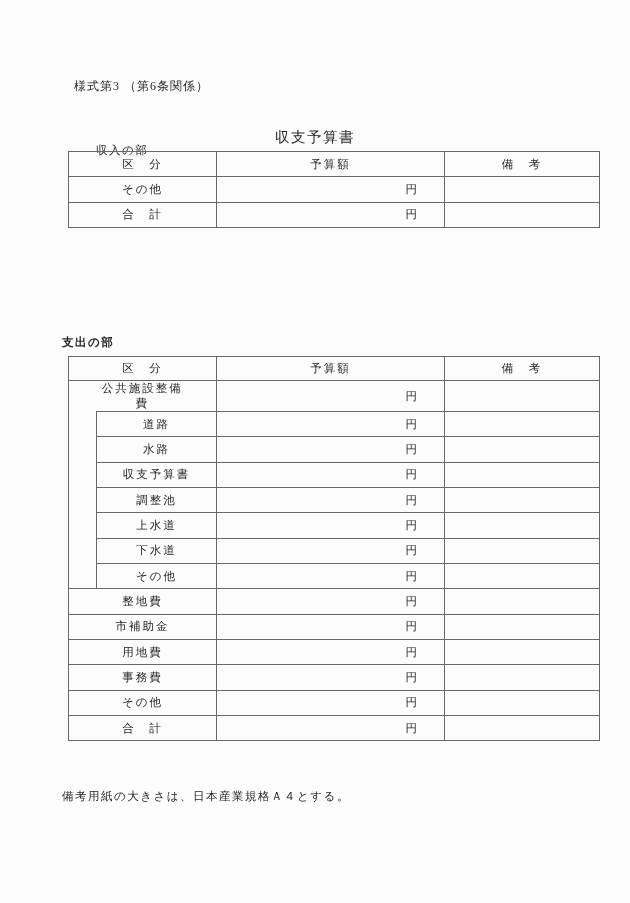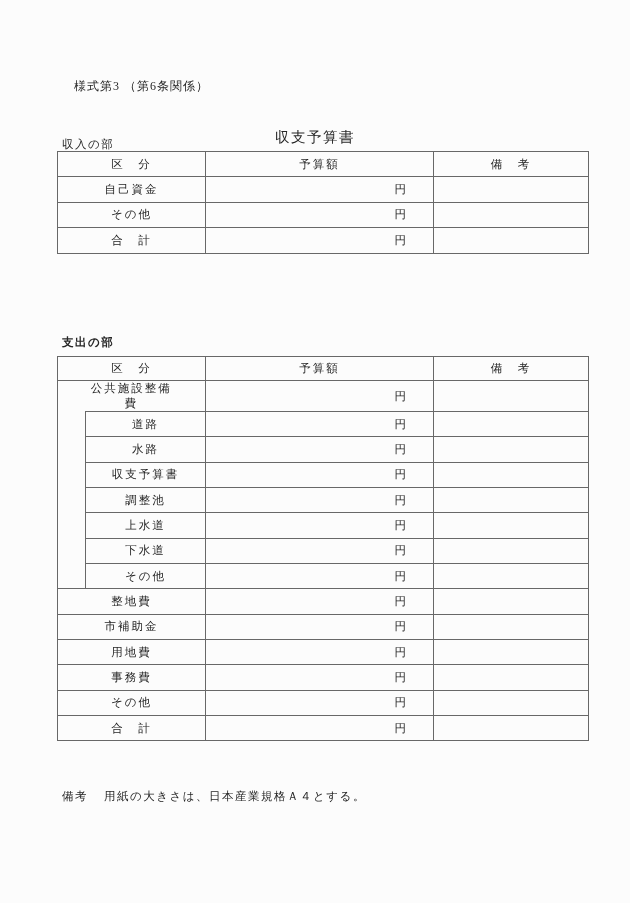--- a/index.html
+++ b/index.html
@@ -16,25 +16,25 @@
     font-size: 12px; letter-spacing: 1px; white-space: nowrap;
   }
   .doc-title {
     position: absolute; left: 0; top: 104px; width: 630px;
     text-align: center; font-size: 14.5px; letter-spacing: 1.5px; margin-top: 24px;
   }
   .section-label {
     position: absolute; left: 62px;
     font-size: 11.5px; letter-spacing: 1.5px; white-space: nowrap;
   }
-  .section-label.income { top: 137px; }
+  .section-label.income { top: 143px; margin-left: 34px; }
   .section-label.expenditure { top: 335px; font-weight: bold; }
 
   table.form-table {
-    position: absolute; left: 57px;
+    position: absolute; left: 68px;
     width: 531px;
     border-collapse: collapse;
     table-layout: fixed;
   }
   table.income-table { top: 151px; }
   table.expenditure-table { top: 356px; }
 
   .form-table td {
     border: 1px solid #686868;
     font-size: 11.5px;
@@ -54,21 +54,21 @@
 
   
   td.strip-top { border-right: hidden; border-bottom: hidden; }
   td.strip-mid { }
   td.parent-label { padding-right: 28px; } 
 
   .footer-note {
     position: absolute; left: 62px; top: 789px;
     font-size: 11.5px; letter-spacing: 1.5px; white-space: nowrap;
   }
-  .footer-note .note-text { margin-left: 16px; }
+  .footer-note .note-text { }
 </style>
 </head>
 <body>
 
 <div class="page">
 
   <div class="form-label">様式第3 （第6条関係）</div>
   <div class="doc-title">収支予算書</div>
 
   <div class="section-label income">収入の部</div>
@@ -77,25 +77,20 @@
     <colgroup>
         <col style="width:148px">
         <col style="width:228px">
         <col style="width:155px">
       </colgroup>
     <tbody>
         <tr class="head-row">
       <td>区　分</td>
       <td>予算額</td>
       <td>備　考</td>
-    </tr>
-    <tr>
-      <td>自己資金</td>
-      <td class="budget-cell">円</td>
-      <td class="remarks-cell"></td>
     </tr>
     <tr>
       <td>その他</td>
       <td class="budget-cell">円</td>
       <td class="remarks-cell"></td>
     </tr>
     <tr>
       <td>合　計</td>
       <td class="budget-cell">円</td>
       <td class="remarks-cell"></td>

